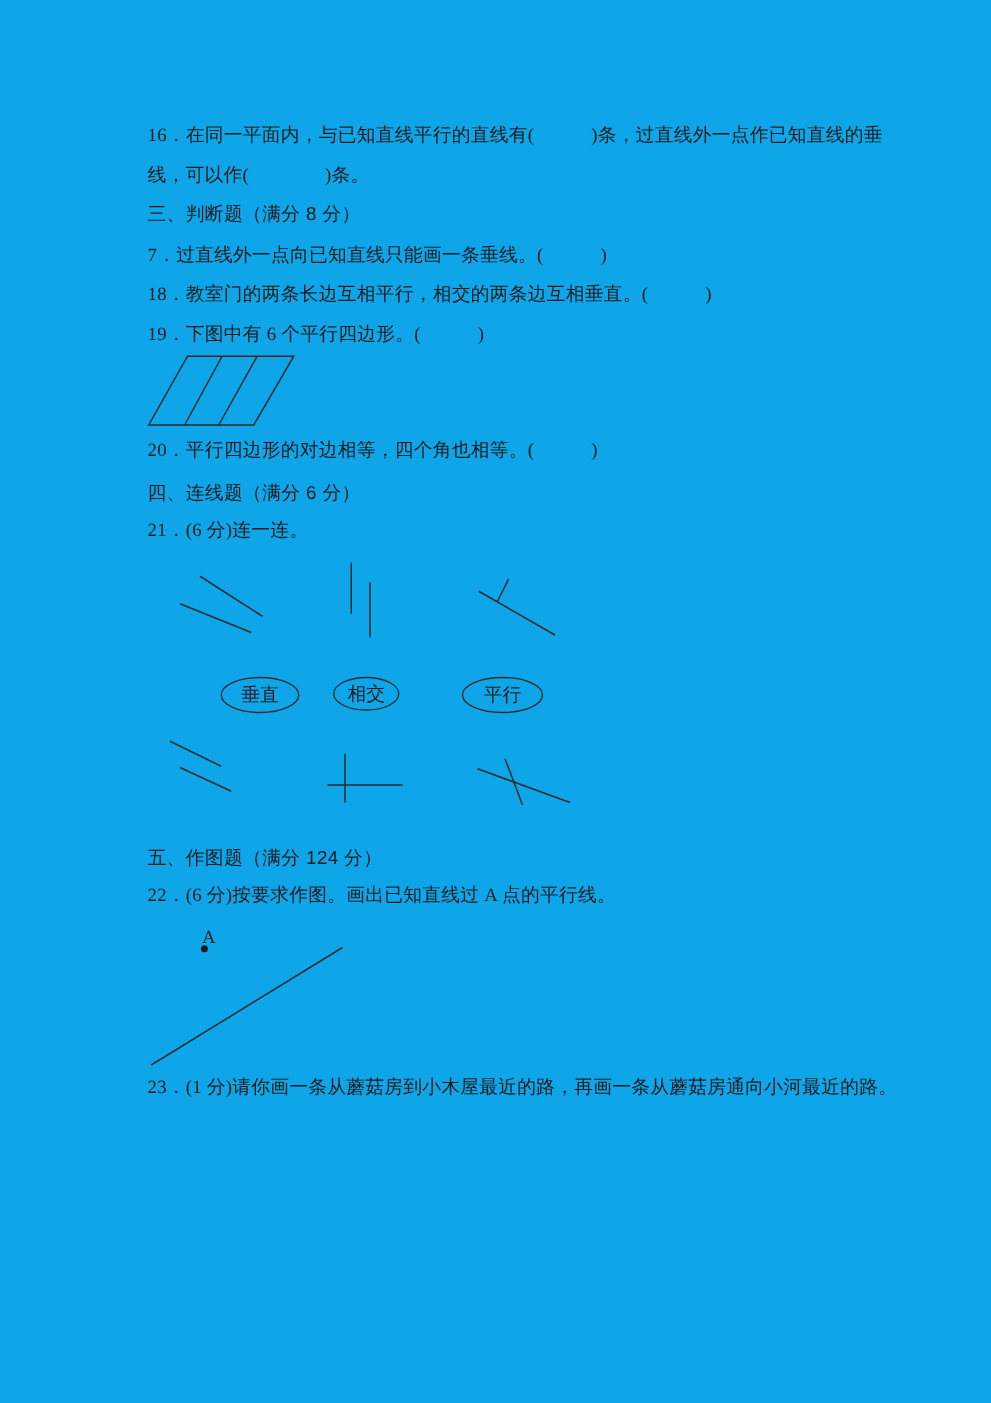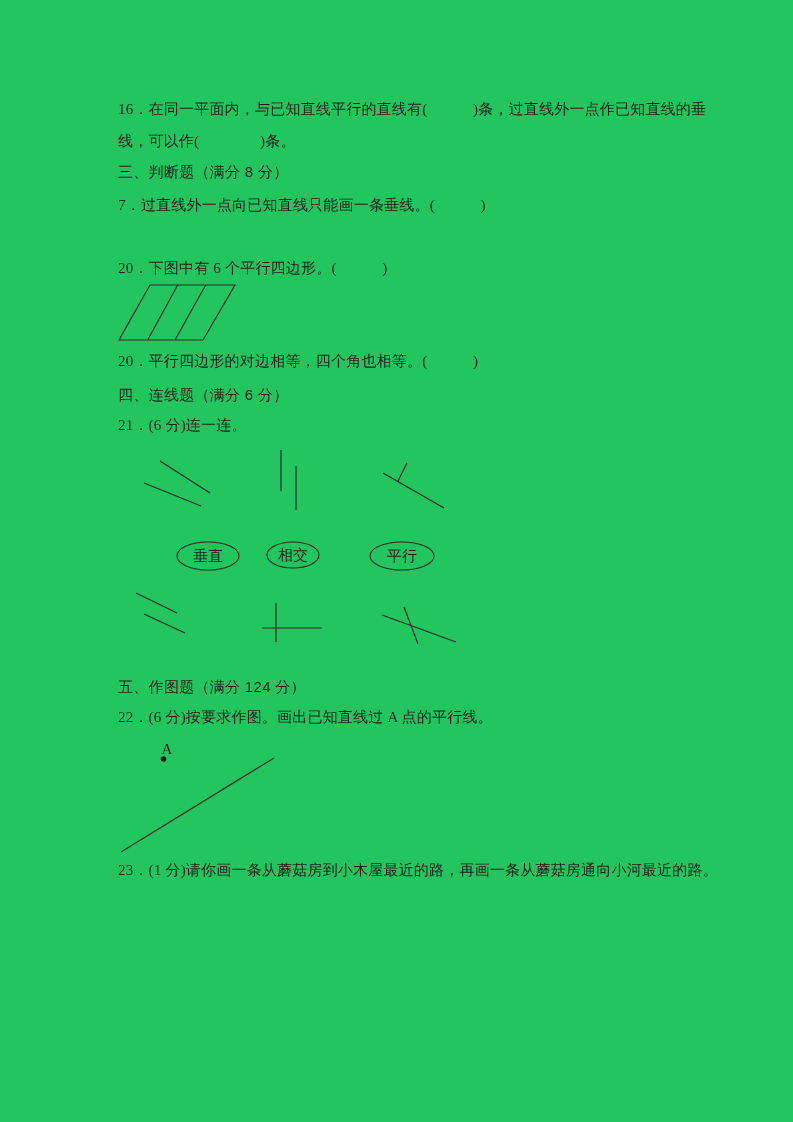--- a/index.html
+++ b/index.html
@@ -1,20 +1,20 @@
 <!DOCTYPE html>
 <html><head>
 <meta charset="utf-8">
 <style>
   html, body { margin: 0; padding: 0; background: #ffffff; }
   .page {
     position: relative;
     width: 793px;
     height: 1122px;
-    background: #22c55e;
+    background: #0ea5e9;
     color: #1a1a1a;
     overflow: hidden;
   }
   .line {
     position: absolute;
     left: 118px;
     font-family: "Liberation Serif", serif;
     font-size: 15px;
     line-height: 17px;
     white-space: pre;
@@ -44,21 +44,22 @@
 <body>
 
 <div class="page">
 
   <div class="line" style="top:101px">16．在同一平面内，与已知直线平行的直线有(　　　)条，过直线外一点作已知直线的垂</div>
   <div class="line" style="top:133px">线，可以作(　　　　)条。</div>
 
   <div class="line heading" style="top:163px">三、判断题（满分 8 分）</div>
 
   <div class="line" style="top:197px">7．过直线外一点向已知直线只能画一条垂线。(　　　)</div>
-  <div class="line" style="top:260px">20．下图中有 6 个平行四边形。(　　　)</div>
+  <div class="line" style="top:228px">18．教室门的两条长边互相平行，相交的两条边互相垂直。(　　　)</div>
+  <div class="line" style="top:260px">19．下图中有 6 个平行四边形。(　　　)</div>
 
   <svg class="fig" style="left:108px; top:280px" width="140" height="66" viewBox="0 0 140 66">
     <polygon points="42,5 127,5 95,60 11,60"></polygon>
     <line x1="69.7" y1="5" x2="39.7" y2="60"></line>
     <line x1="97.7" y1="5" x2="67" y2="60"></line>
   </svg>
 
   <div class="line" style="top:353px">20．平行四边形的对边相等，四个角也相等。(　　　)</div>
 
   <div class="line heading" style="top:386px">四、连线题（满分 6 分）</div>

